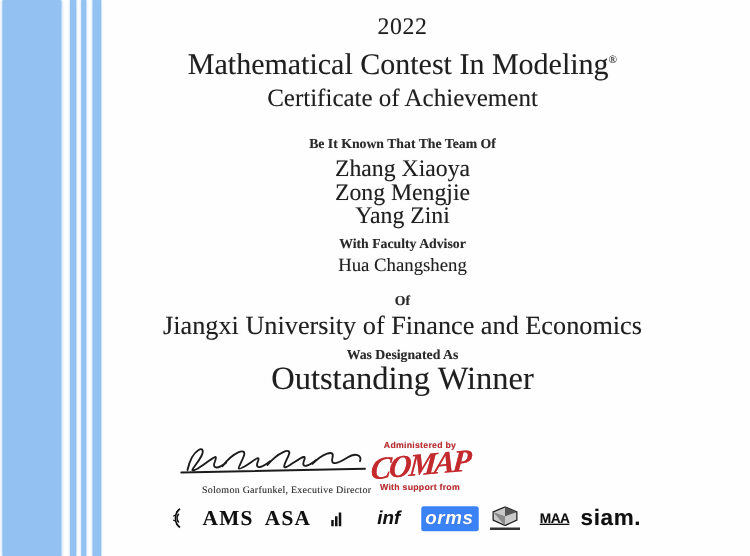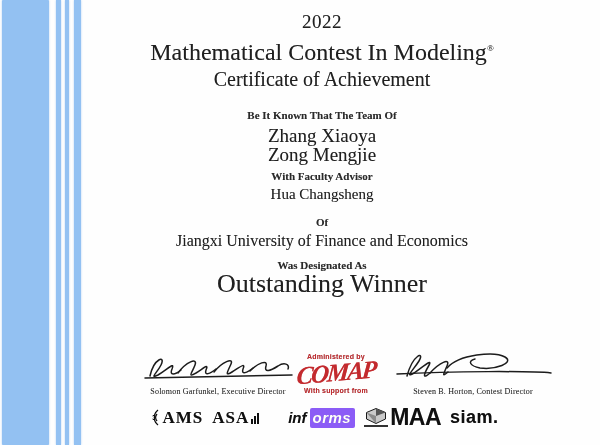--- a/index.html
+++ b/index.html
@@ -29,26 +29,26 @@
   .year        { padding-top:11px; font-size:19px; letter-spacing:.5px; }
   .title       { margin-top:6px; font-size:24px; }
   .title sup   { font-size:9px; vertical-align:super; }
   .subtitle    { margin-top:2px; font-size:20px; }
   .small-label { font-size:11px; font-weight:bold; line-height:13px; color:#2a2a2a; }
   .known       { margin-top:18px; }
   .team        { margin-top:5px; font-size:19px; line-height:18.5px; }
   .advisor-lbl { margin-top:6px; }
   .big-line    { font-size:15px; line-height:23px; }
   .of-lbl      { margin-top:10px; }
-  .institution { font-size:16px; line-height:24px; }
+  .institution { font-size:21px; line-height:24px; }
   .desig-lbl   { margin-top:6px; }
   .designation { font-size:26px; line-height:24px; }
 
   
-  .sig-block { position:absolute; text-align:center; }
+  .sig-block { position:absolute; text-align:right; }
   .sig-left  { left:58px;  top:350px; width:158px; }
   .sig-right { left:312px; top:346px; width:160px; }
   .sig-svg   { display:block; margin:0 auto; }
   .sig-caption { font-size:8px; color:#2e2e2e; margin-top:1px;
                  font-family:"Liberation Serif", serif; letter-spacing:.2px; }
 
   .comap-block { position:absolute; left:206px; top:353px; width:98px; text-align:center; }
   .comap-tiny  { font-size:7px; font-weight:bold; color:#c32a2e;
                  font-family:"Liberation Sans", sans-serif; letter-spacing:.2px; }
   .comap-logo  { font-size:25px; line-height:26px; font-weight:bold; font-style:italic;
@@ -56,35 +56,35 @@
                  transform:rotate(-5deg) skewX(-10deg); letter-spacing:-2px;
                  text-shadow:0 0 .5px rgba(195,42,46,.6); }
   .comap-support { margin-top:1px; }
 
   
   .logo-row {
     position:absolute; left:0; right:0; top:404px;
     display:flex; justify-content:center; align-items:center; gap:9px;
     filter:blur(.2px);
   }
-  .logo-item { display:flex; align-items:center; gap:2px; color:#101010; }
+  .logo-item { display:flex; align-items:center; gap:16px; color:#101010; }
   .ams-text, .asa-text { font-family:"Liberation Serif", serif; font-size:17px;
                          letter-spacing:1px; font-weight:bold; }
   .asa-bars { display:flex; align-items:flex-end; gap:1px; height:12px; }
   .asa-bars i { display:block; width:2px; background:#101010; }
   .asa-bars i:nth-child(1){height:5px;} .asa-bars i:nth-child(2){height:8px;}
   .asa-bars i:nth-child(3){height:11px;}
   .informs { font-family:"Liberation Sans", sans-serif; font-style:italic;
              font-weight:bold; font-size:15px;margin-left:20px; }
-  .informs .box { background:#8b5cf6; color:#ffffff; padding:1px 4px 2px 3px;
+  .informs .box { background:#3b82f6; color:#ffffff; padding:1px 4px 2px 3px;
                   border-radius:2px; margin-left:1px; letter-spacing:.5px; }
   .maa-icon-wrap { display:flex; flex-direction:column; align-items:center; gap:1px; }
   .maa-minibar { width:24px; height:2px; background:#333; }
   .maa-text { font-family:"Liberation Sans", sans-serif; font-weight:bold;
-              font-size:23px; letter-spacing:-.5px; }
+              font-size:11px; letter-spacing:-.5px;text-decoration:underline; }
   .siam-text { font-family:"Liberation Sans", sans-serif; font-weight:bold;
                font-size:18px; letter-spacing:.5px; }
 </style>
 </head>
 <body>
 
 <div class="page">
 
   <div class="stripe stripe-main"></div>
   <div class="stripe stripe-1"></div>
@@ -97,20 +97,21 @@
 
     <div class="title"><span>Mathematical Contest In Modeling</span><sup>®</sup></div>
 
     <div class="subtitle">Certificate of Achievement</div>
 
     <div class="small-label known">Be It Known That The Team Of</div>
 
     <div class="team">
       <div>Zhang Xiaoya</div>
       <div>Zong Mengjie</div>
+      <div>Yang Zini</div>
     </div>
 
     <div class="small-label advisor-lbl">With Faculty Advisor</div>
     <div class="big-line">Hua Changsheng</div>
 
     <div class="small-label of-lbl">Of</div>
     <div class="institution">Jiangxi University of Finance and Economics</div>
 
     <div class="small-label desig-lbl">Was Designated As</div>
     <div class="designation">Outstanding Winner</div>
@@ -127,31 +128,20 @@
       </svg>
       <div class="sig-caption">Solomon Garfunkel, Executive Director</div>
     </div>
 
     <div class="comap-block">
       <div class="comap-tiny">Administered by</div>
       <div class="comap-logo">COMAP</div>
       <div class="comap-tiny comap-support">With support from</div>
     </div>
 
-    <div class="sig-block sig-right">
-      <svg class="sig-svg" width="160" height="40" viewBox="0 0 160 40">
-        <g stroke="#1c1c1c" stroke-width="1.5" fill="none" stroke-linecap="round">
-          <path d="M14 30 C20 8 32 5 26 15 C21 23 11 33 21 27 C31 20 41 11 35 21 C31 28 29 34 37 27"></path>
-          <path d="M37 27 C46 17 58 11 54 20 C51 27 48 32 55 26"></path>
-          <path d="M54 22 C66 8 102 5 112 11 C122 17 102 24 87 22 C77 20 74 15 82 13"></path>
-          <path d="M4 28 C60 25 140 25 158 27"></path>
-        </g>
-      </svg>
-      <div class="sig-caption">Steven B. Horton, Contest Director</div>
-    </div>
 
     <div class="logo-row">
 
       <div class="logo-item">
         <svg width="15" height="19" viewBox="0 0 15 19">
           <g stroke="#101010" fill="none" stroke-width="1.3">
             <path d="M13 2 A9.5 9.5 0 0 0 13 17"></path>
             <path d="M12 6 A5.5 5.5 0 0 0 12 13"></path>
           </g>
           <g stroke="#101010" stroke-width="1">

